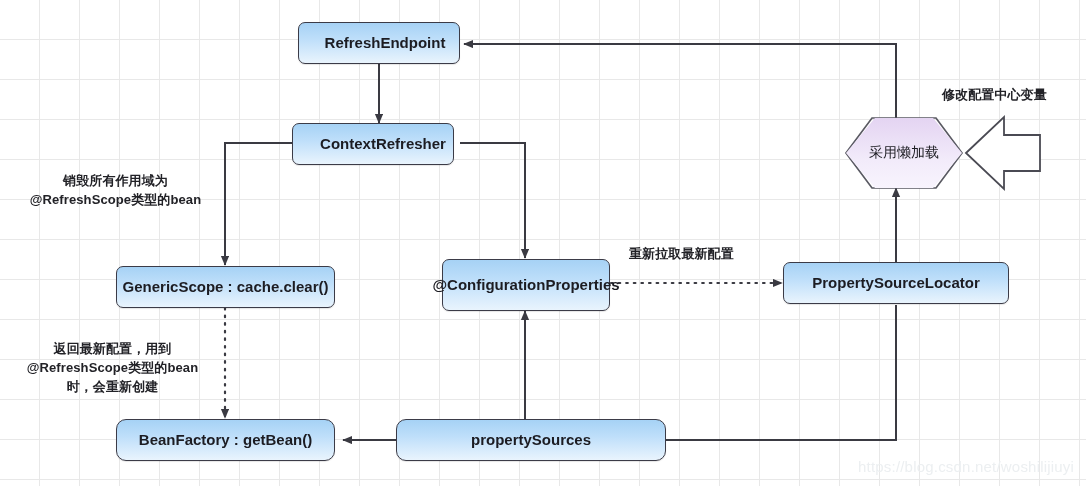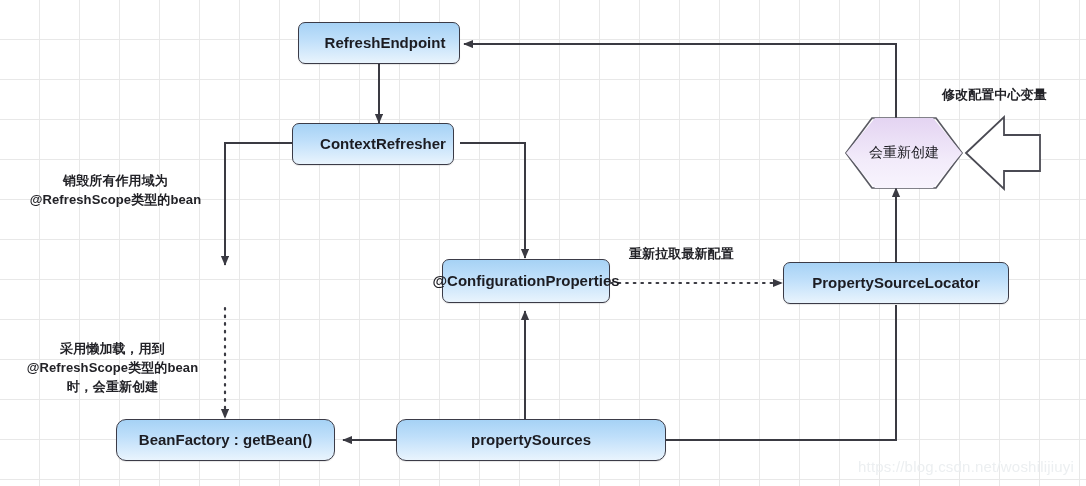--- a/index.html
+++ b/index.html
@@ -123,36 +123,37 @@
 
     <g>
       <path d="M966,153 L1004,117 L1004,135 L1040,135 L1040,171 L1004,171 L1004,189 Z" fill="#ffffff" stroke="#4a4a53" stroke-width="1.8" stroke-linejoin="miter"></path>
     </g>
   </svg>
 
   <div class="node" style="left:298px;top:22px;width:162px;height:42px;padding-left:12px;">RefreshEndpoint</div>
 
   <div class="node" style="left:292px;top:123px;width:162px;height:42px;padding-left:20px;">ContextRefresher</div>
 
+  <div class="node" style="left:116px;top:266px;width:219px;height:42px;">GenericScope : cache.clear()</div>
 
-  <div class="node" style="left:442px;top:259px;width:168px;height:44px;padding:7px 6px;">@ConfigurationProperties</div>
+  <div class="node" style="left:442px;top:259px;width:168px;height:52px;padding:7px 6px;">@ConfigurationProperties</div>
 
   <div class="node" style="left:783px;top:262px;width:226px;height:42px;">PropertySourceLocator</div>
 
   <div class="node" style="left:116px;top:419px;width:219px;height:42px;border-radius:10px;">BeanFactory : getBean()</div>
 
   <div class="node" style="left:396px;top:419px;width:270px;height:42px;border-radius:10px;">propertySources</div>
 
-  <div class="hex" style="left:846px;top:118px;width:116px;height:70px;">会重新创建</div>
+  <div class="hex" style="left:846px;top:118px;width:116px;height:70px;">采用懒加载</div>
 
   <div class="lbl" style="left:8px;top:172px;width:215px;">销毁所有作用域为
 @RefreshScope类型的bean</div>
 
 
-  <div class="lbl" style="left:0px;top:340px;width:225px;">采用懒加载，用到
+  <div class="lbl" style="left:0px;top:340px;width:225px;">返回最新配置，用到
 @RefreshScope类型的bean
 时，会重新创建</div>
 
   <div class="lbl" style="left:629px;top:245px;width:160px;text-align:left;">重新拉取最新配置</div>
 
 
   <div class="lbl" style="left:942px;top:86px;width:140px;text-align:left;">修改配置中心变量</div>
 
   <div class="watermark" style="left:858px;top:458px;">https://blog.csdn.net/woshilijiuyi</div>
 

